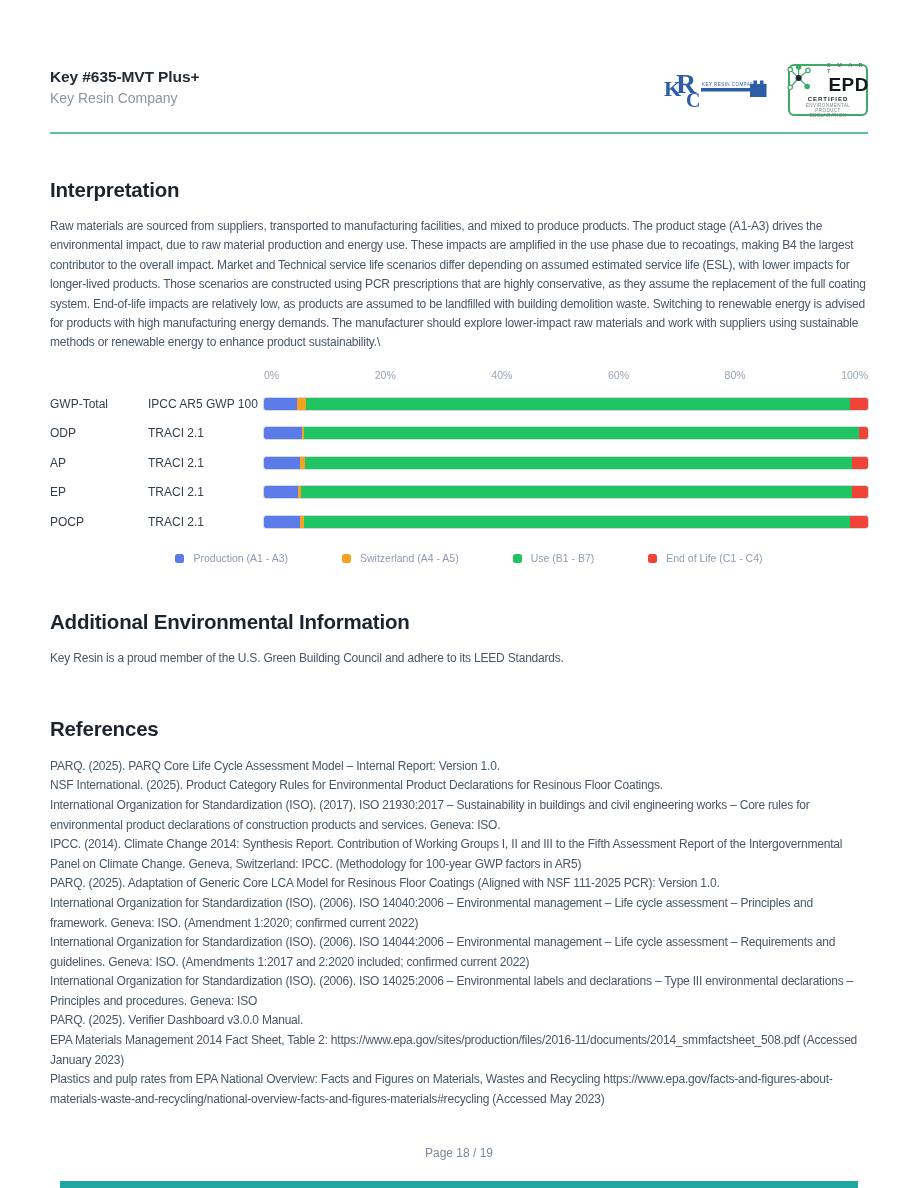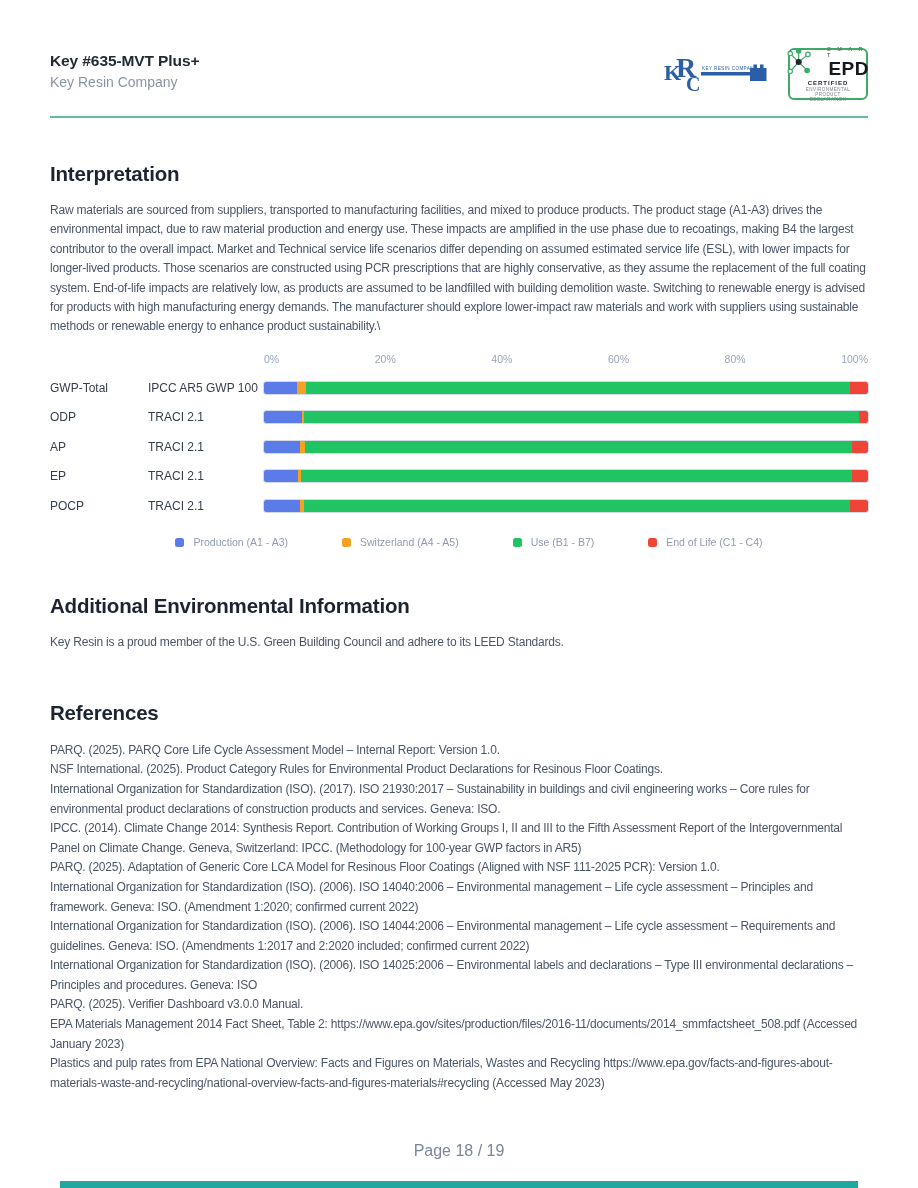--- a/index.html
+++ b/index.html
@@ -2,21 +2,21 @@
 <html><head>
 <meta charset="utf-8">
 <style>
   * { margin:0; padding:0; box-sizing:border-box; }
   html,body { background:#ffffff; }
   body { font-family:"Liberation Sans", sans-serif; }
   .page {
     position:relative; width:918px; height:1188px; margin:0 auto;
     background:#ffffff; overflow:hidden;
   }
-  .content { padding:0 50px; }
+  .content { padding:16px 50px; }
 
   
   .header { display:flex; justify-content:space-between; align-items:flex-start; padding-top:52px; }
   .header-title { font-size:15.5px; font-weight:700; color:#212b36; letter-spacing:-0.1px; }
   .header-company { font-size:14px; color:#8a94a3; margin-top:4px; }
   .logos { display:flex; align-items:center; gap:20px; margin-top:-4px; }
   .krc-logo { width:104px; height:48px; }
   .epd-box {
     width:80px; height:52px; border:2px solid #3fa968; border-radius:6px;
     display:flex; flex-direction:column; align-items:center; justify-content:center;
@@ -59,21 +59,21 @@
   .additional h2 { margin-top:46px; }
   .references h2 { margin-top:48px; }
   .ref-list { margin-top:16px; }
   .ref-list p {
     font-size:12px; line-height:19.6px; color:#4a5568; letter-spacing:-0.2px;
   }
 
   
   .footer-page {
     position:absolute; bottom:28px; left:0; right:0; text-align:center;
-    font-size:16px; color:#7a8699;
+    font-size:12px; color:#7a8699;
   }
   .bottom-bar {
     position:absolute; bottom:0; left:60px; right:60px; height:7px;
     background:#1fa7a0;
   }
 </style>
 </head>
 <body>
 
 <div class="page">

